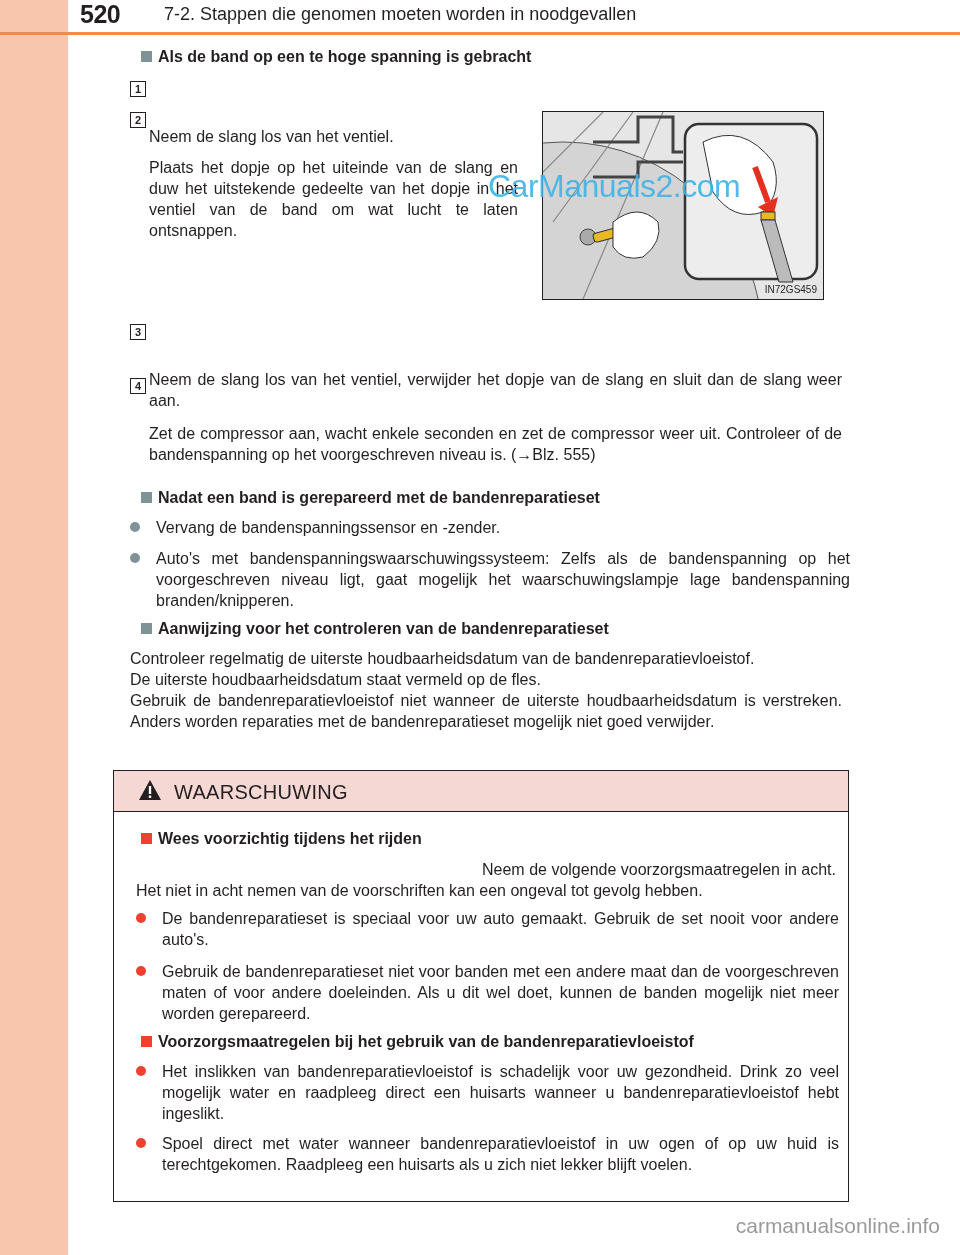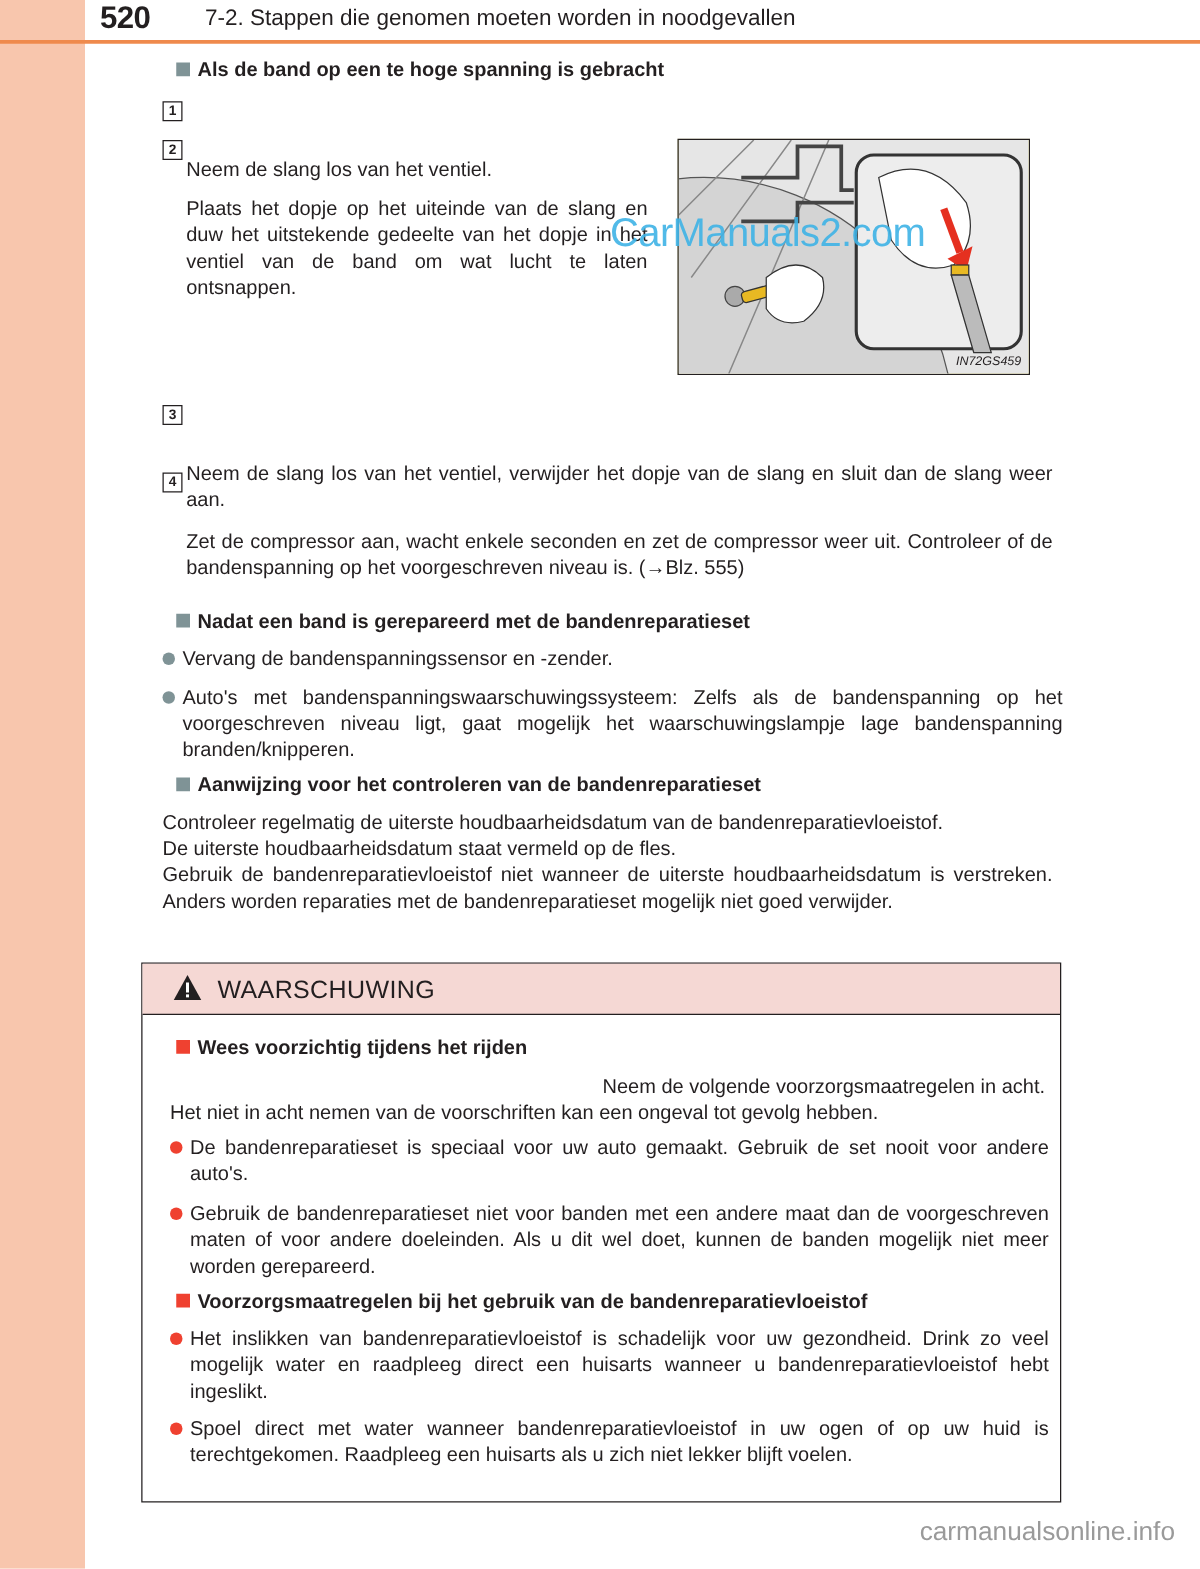--- a/index.html
+++ b/index.html
@@ -20,23 +20,23 @@
   .sq.red { background:#ef4130; }
 
   .step { position:absolute; left:130px; font-size:16px; line-height:21px; }
   .num { position:absolute; left:0; top:2px; width:14px; height:14px; border:1.5px solid #231f20; font-size:11px; font-weight:bold; text-align:center; line-height:14px; }
   .step .txt { margin-left:19px; text-align:justify;margin-top:47px; }
 
   .para { position:absolute; font-size:16px; line-height:21px; text-align:justify; }
   .bullet { position:absolute; font-size:16px; line-height:21px; text-align:justify; }
   .dot { position:absolute; left:0; top:5px; width:10px; height:10px; border-radius:50%; background:#7f9396; }
   .dot.red { background:#ef4130; }
-  .bullet .txt { margin-left:16px; }
+  .bullet .txt { margin-left:26px; }
 
-  .figure { position:absolute; left:542px; top:111px; width:280px; height:187px; border:1.5px solid #231f20; background:#fef9c3; overflow:hidden;font-style:italic; }
+  .figure { position:absolute; left:542px; top:111px; width:280px; height:187px; border:1.5px solid #231f20; background:#0ea5e9; overflow:hidden; }
   .fig-code { position:absolute; right:6px; bottom:4px; font-size:10px; color:#231f20; }
 
   .watermark { position:absolute; left:488px; top:168px; font-size:32px; color:#3fb3e6; opacity:0.9; letter-spacing:-0.5px; }
   .footer-mark { position:absolute; right:20px; top:1214px; font-size:21px; color:#9a9a9a;margin-left:48px; }
 
   .warn-box { position:absolute; left:113px; top:770px; width:734px; height:430px; border:1.5px solid #231f20; }
   .warn-head { height:40px; background:#f5d8d4; border-bottom:1.5px solid #231f20; position:relative; }
   .warn-title { position:absolute; left:60px; top:10px; font-size:20px; letter-spacing:0.3px; }
   .warn-icon { position:absolute; left:24px; top:8px; }
 </style>

